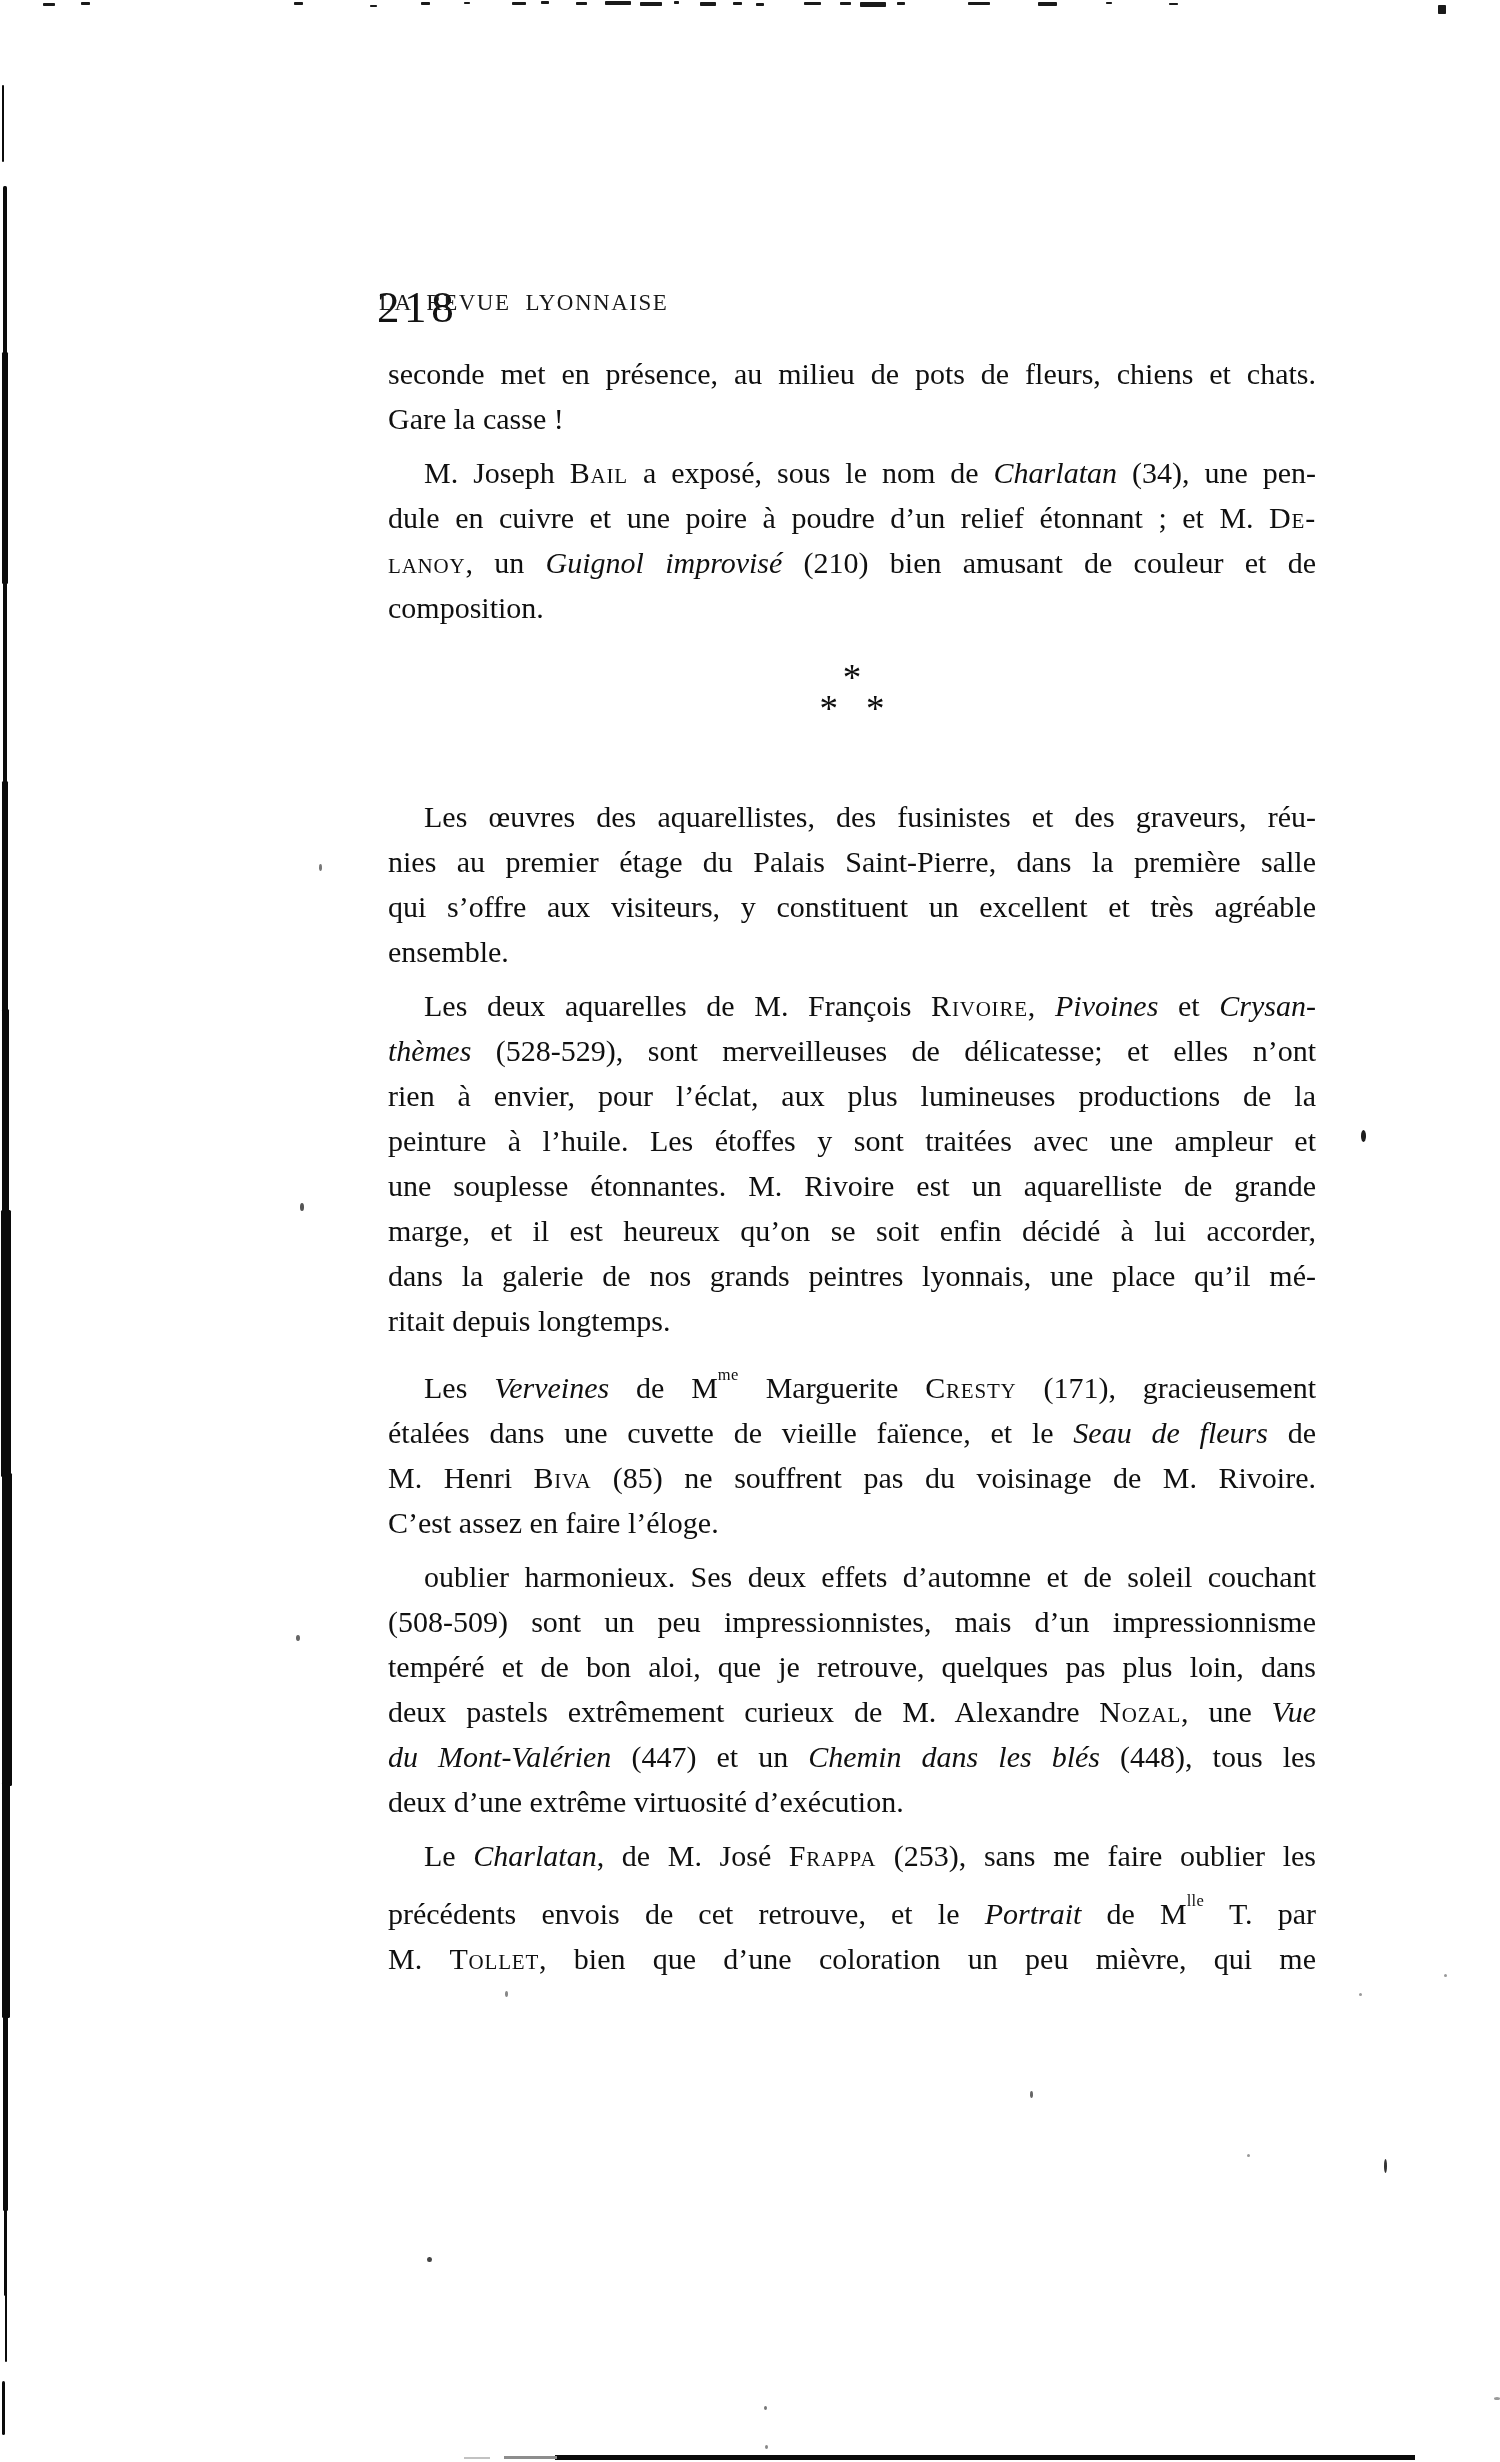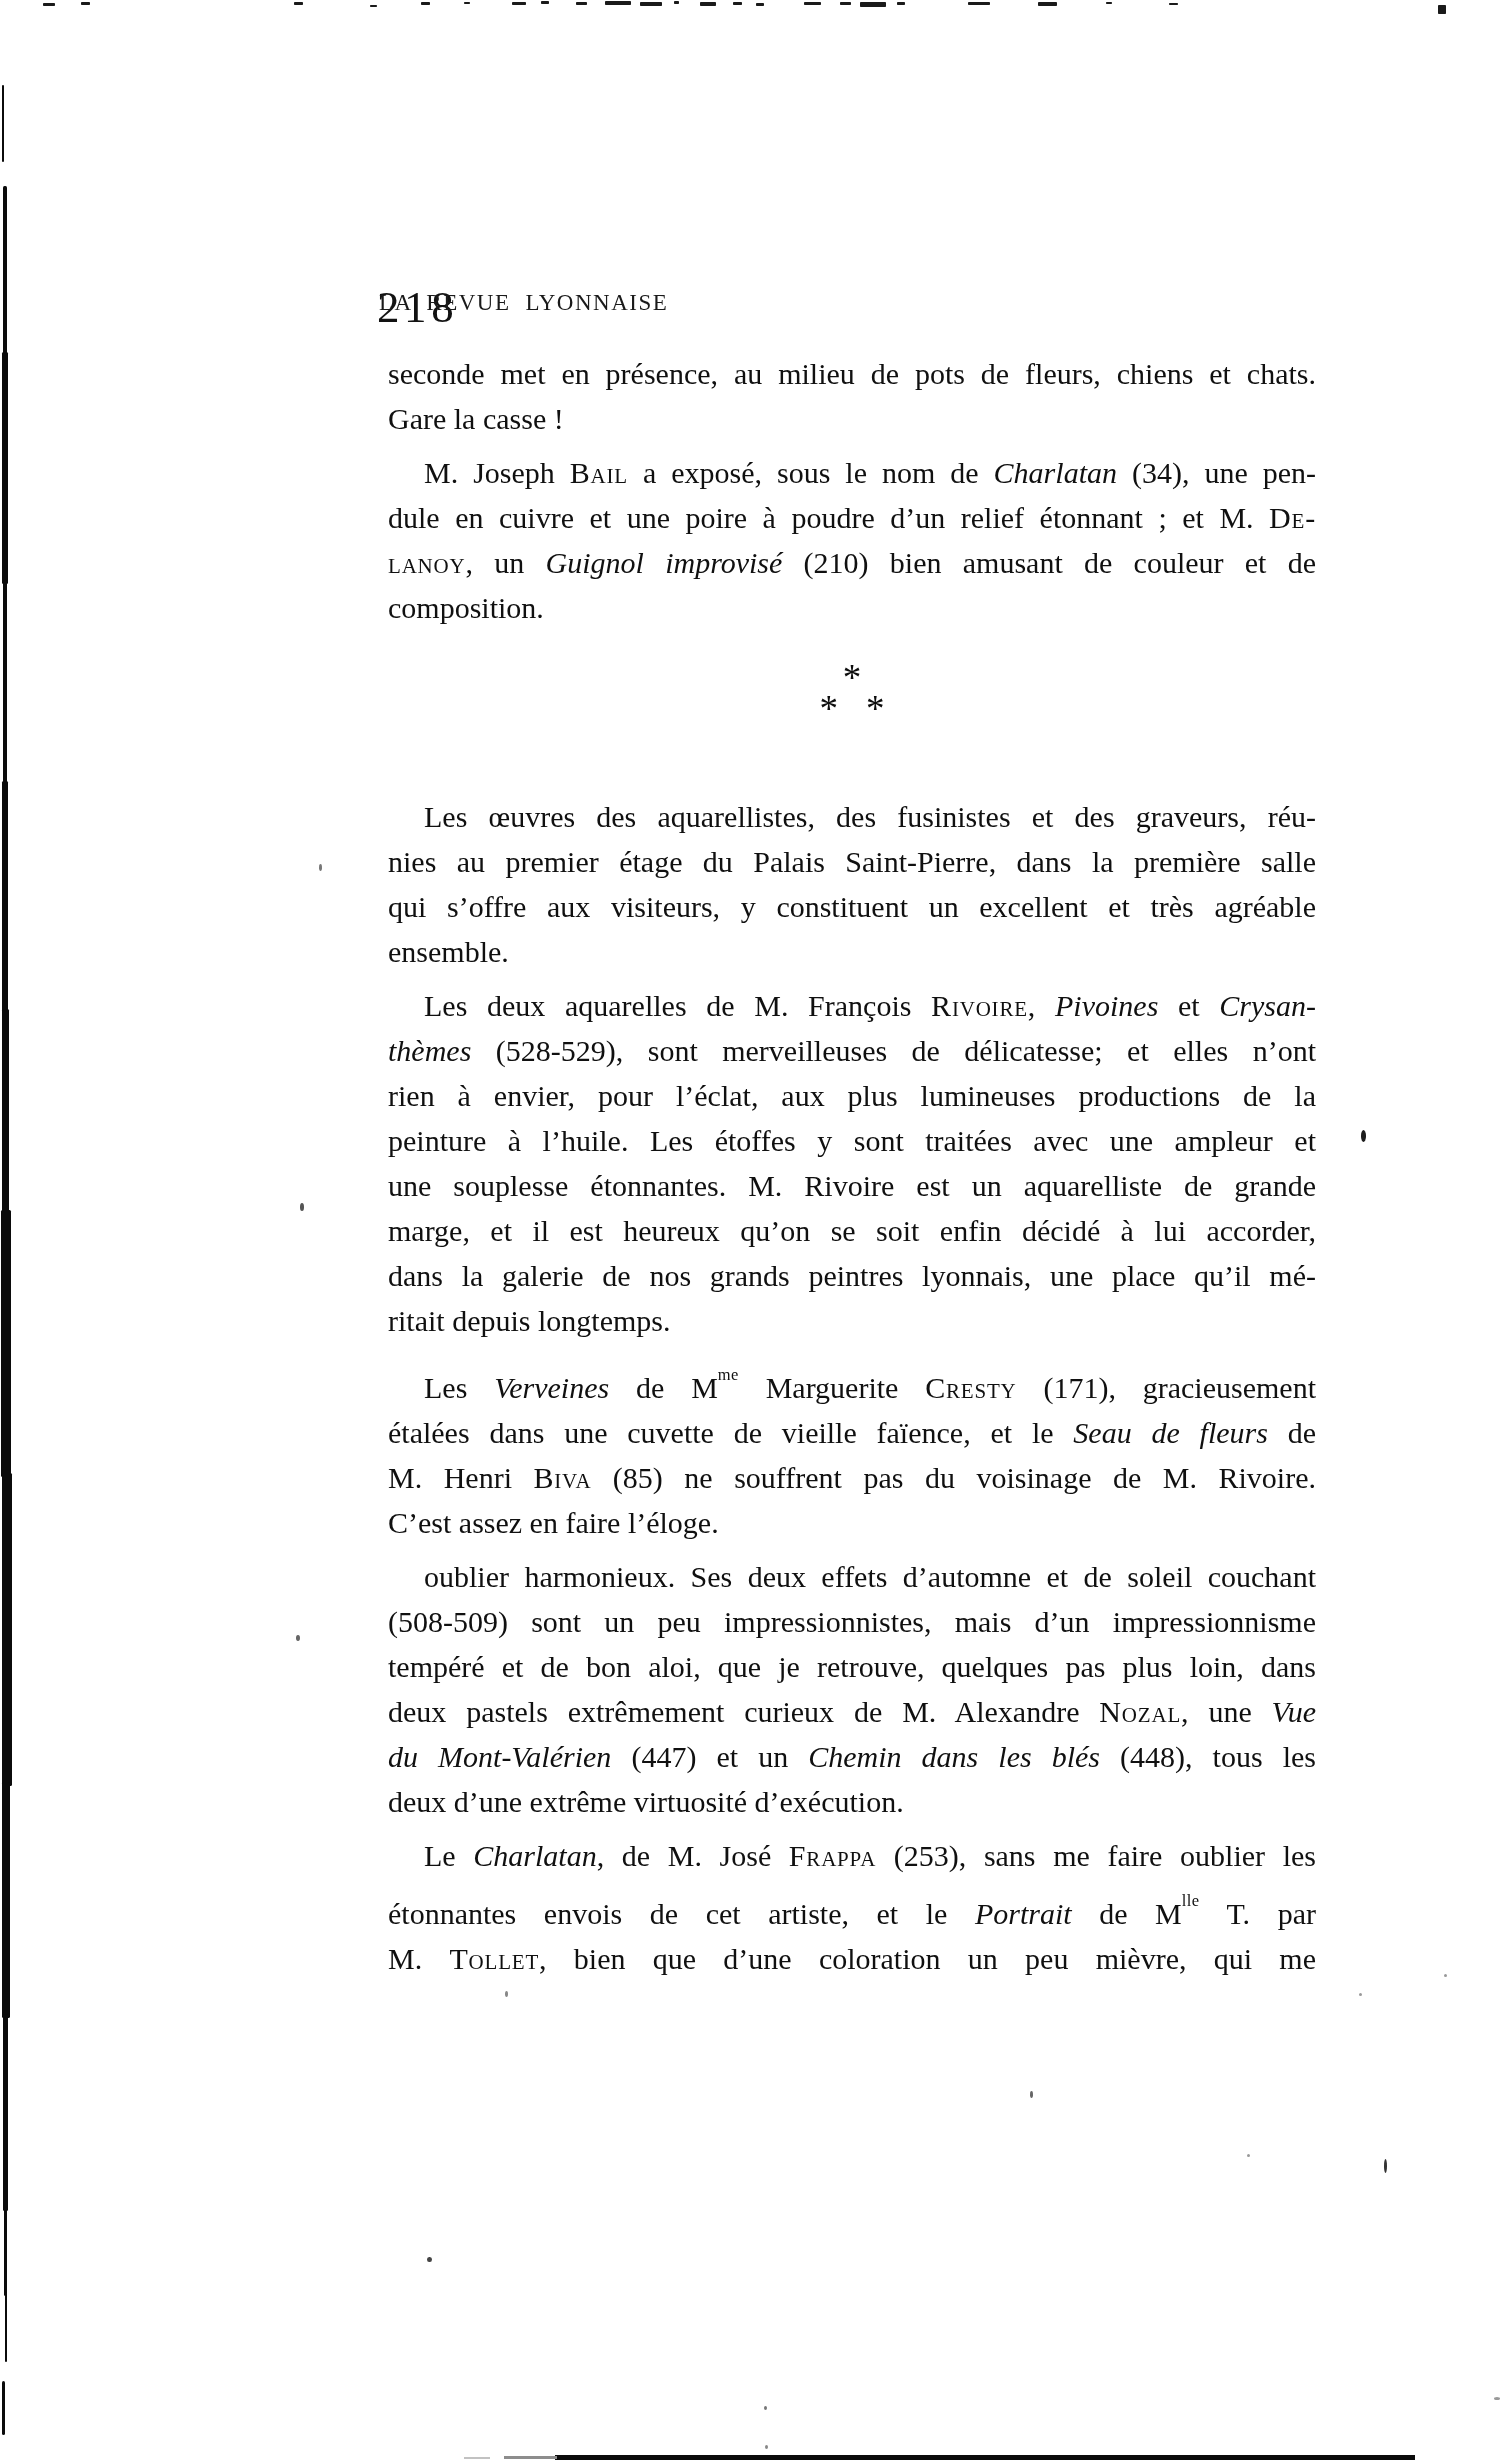--- a/index.html
+++ b/index.html
@@ -89,21 +89,21 @@
       <div class="para indent">
         <div class="line just"><span class="s-r">oublier harmonieux. Ses deux effets d’automne et de soleil couchant</span></div>
         <div class="line just"><span class="s-r">(508-509) sont un peu impressionnistes, mais d’un impressionnisme</span></div>
         <div class="line just"><span class="s-r">tempéré et de bon aloi, que je retrouve, quelques pas plus loin, dans</span></div>
         <div class="line just"><span class="s-r">deux pastels extrêmement curieux de M. Alexandre </span><span class="s-sc">Nozal</span><span class="s-r">, une </span><span class="s-i">Vue</span></div>
         <div class="line just"><span class="s-i">du Mont-Valérien</span><span class="s-r"> (447) et un </span><span class="s-i">Chemin dans les blés</span><span class="s-r"> (448), tous les</span></div>
         <div class="line"><span class="s-r">deux d’une extrême virtuosité d’exécution.</span></div>
       </div>
       <div class="para indent">
         <div class="line just"><span class="s-r">Le </span><span class="s-i">Charlatan</span><span class="s-r">, de M. José </span><span class="s-sc">Frappa</span><span class="s-r"> (253), sans me faire oublier les</span></div>
-        <div class="line just"><span class="s-r">étonnantes envois de cet artiste, et le </span><span class="s-i">Portrait</span><span class="s-r"> de M</span><span class="s-sup">lle</span><span class="s-r"> T. par</span></div>
+        <div class="line just"><span class="s-r">précédents envois de cet retrouve, et le </span><span class="s-i">Portrait</span><span class="s-r"> de M</span><span class="s-sup">lle</span><span class="s-r"> T. par</span></div>
         <div class="line just"><span class="s-r">M. </span><span class="s-sc">Tollet</span><span class="s-r">, bien que d’une coloration un peu mièvre, qui me</span></div>
       </div>
     </div>
 
   <div id="scan-artifacts">
       <div class="artifact" style="left: 3.1px; top: 186px; width: 3.9px; height: 170px; background: rgb(11, 11, 11); border-radius: 1.5px;"></div>
       <div class="artifact" style="left: 2.3px; top: 352px; width: 5.4px; height: 232px; background: rgb(11, 11, 11); border-radius: 1.5px;"></div>
       <div class="artifact" style="left: 3.1px; top: 580px; width: 3.9px; height: 205px; background: rgb(11, 11, 11); border-radius: 1.5px;"></div>
       <div class="artifact" style="left: 2.3px; top: 781px; width: 6.2px; height: 232px; background: rgb(11, 11, 11); border-radius: 1.5px;"></div>
       <div class="artifact" style="left: 1.5px; top: 1009px; width: 7.7px; height: 205px; background: rgb(11, 11, 11); border-radius: 1.5px;"></div>

